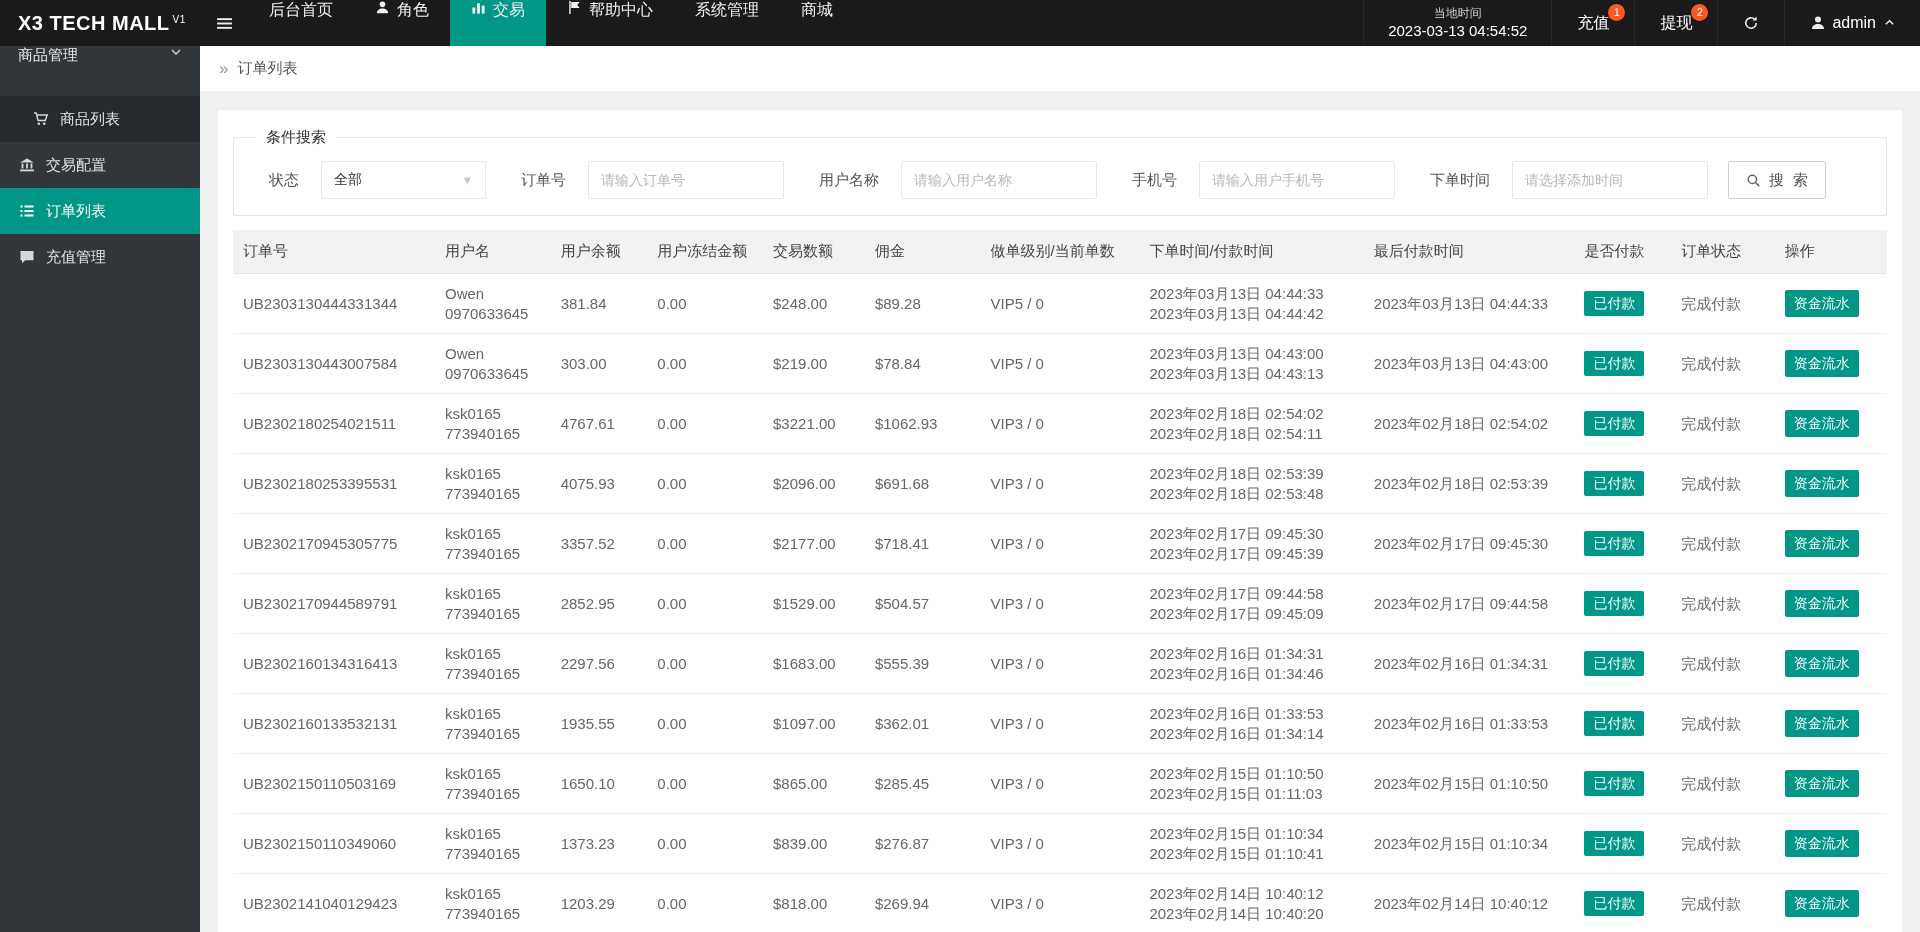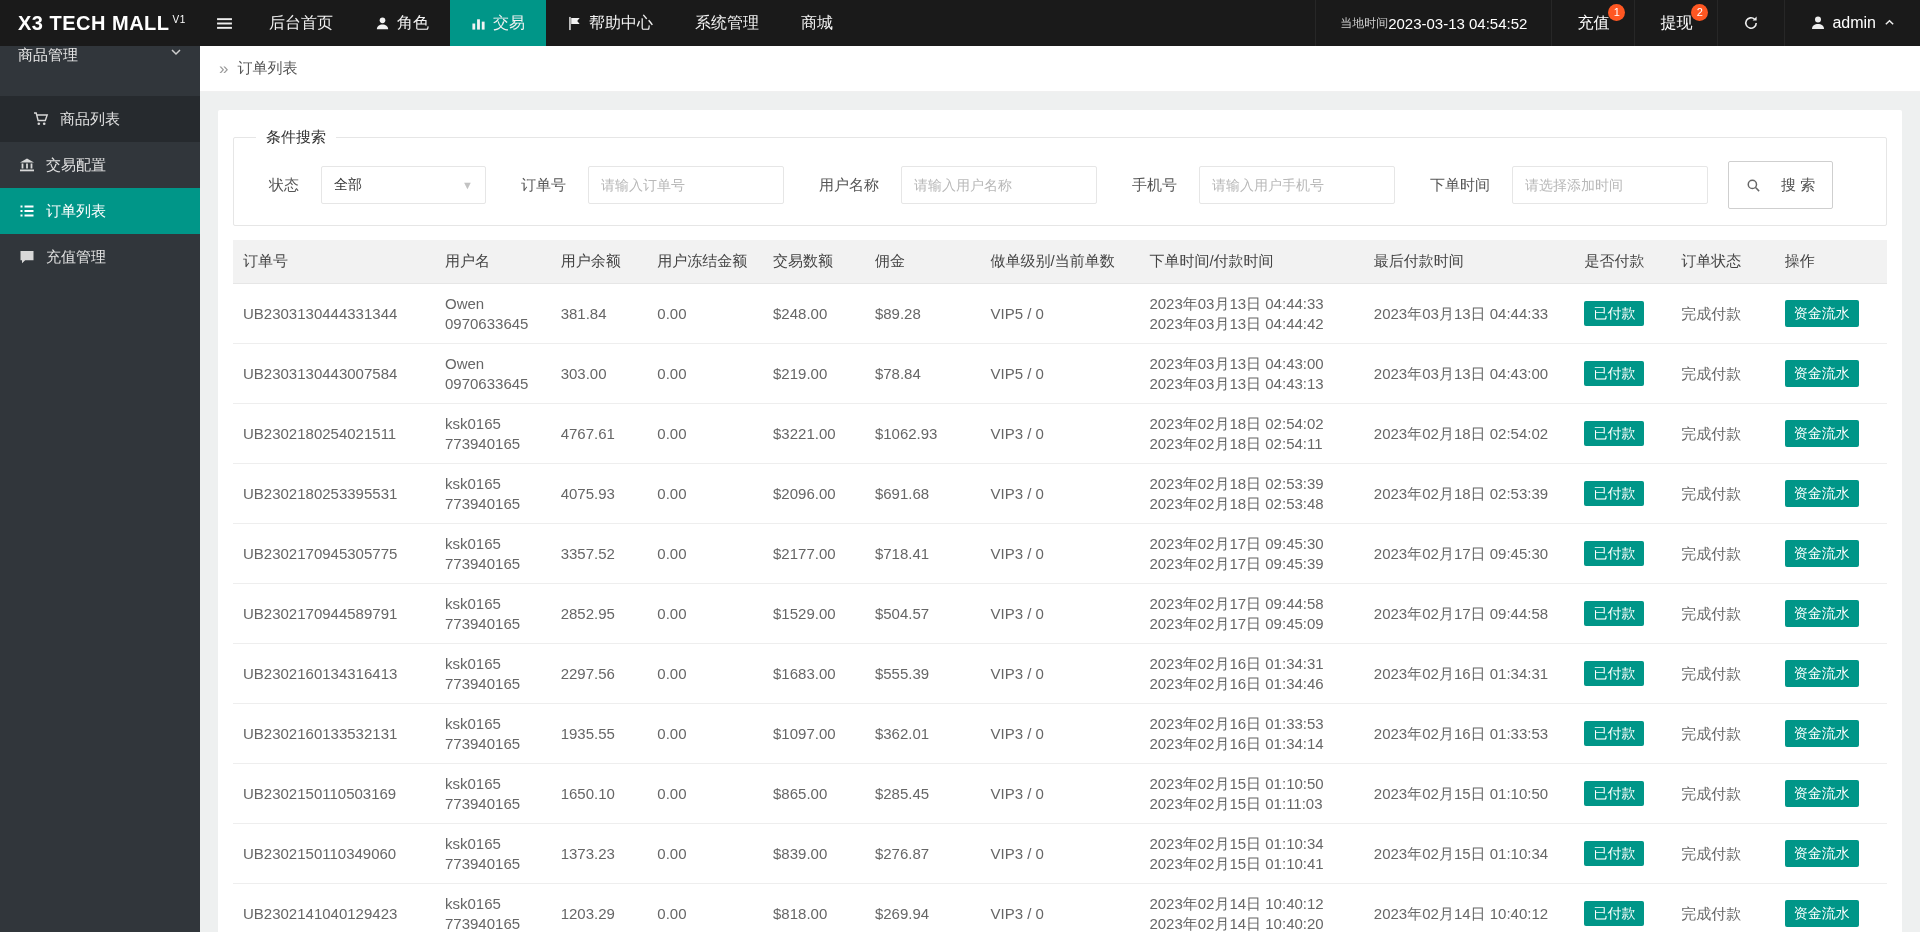--- a/index.html
+++ b/index.html
@@ -5,25 +5,25 @@
   * { margin:0; padding:0; box-sizing:border-box; }
   html,body { width:1920px; height:932px; overflow:hidden; }
   body { font-family:"Liberation Sans","DejaVu Sans",sans-serif; background:#eef0f0; color:#333; }
 
   
   .topbar { position:fixed; top:0; left:0; width:1920px; height:46px; background:#1a1a1a; color:#fff; display:flex; align-items:stretch; z-index:20; }
   .logo { width:200px; display:flex; align-items:center; padding-left:18px; font-weight:bold; font-size:20px; letter-spacing:.5px; flex:0 0 200px; }
   .logo sup { font-size:10px; margin-left:3px; font-weight:normal; transform:translateY(-4px); }
   .hamburger { width:48px; display:flex; align-items:center; justify-content:center; cursor:pointer; color:#eee; }
   .nav { display:flex; align-items:stretch; }
-  .nav-item { display:flex; align-items:center; gap:7px; padding:0 21px; font-size:16px; color:#f2f2f2; cursor:pointer; white-space:nowrap; }
+  .nav-item { display:flex; gap:7px; padding:0 21px; font-size:16px; color:#f2f2f2; cursor:pointer; white-space:nowrap; }
   .nav-item.active { background:#009688; }
   .nav-item svg { width:15px; height:15px; }
   .topbar-right { margin-left:auto; display:flex; align-items:stretch; }
-  .time-block { display:flex; flex-direction:row; justify-content:center; align-items:center; padding:0 24px; border-left:1px solid rgba(255,255,255,.06); }
+  .time-block { display:flex; flex-direction:column; justify-content:center; align-items:center; padding:0 24px; border-left:1px solid rgba(255,255,255,.06); }
   .time-label { font-size:12px; color:#cfcfcf; line-height:15px; }
   .time-value { font-size:15px; line-height:19px; }
   .top-action { position:relative; display:flex; align-items:center; gap:6px; padding:0 25px; font-size:16px; cursor:pointer; border-left:1px solid rgba(255,255,255,.06); }
   .top-action svg { width:16px; height:16px; }
   .num-badge { position:absolute; top:4px; right:9px; min-width:17px; height:17px; border-radius:9px; background:#ff5722; color:#fff; font-size:11px; display:flex; align-items:center; justify-content:center; padding:0 4px; line-height:1; }
   .admin-chevron svg { width:11px; height:11px; margin-left:2px; }
 
   
   .sidebar { position:fixed; top:46px; left:0; bottom:0; width:200px; background:#31363b; color:#e6e6e6; z-index:15; }
   .side-header { height:50px; display:flex; align-items:flex-start; justify-content:space-between; padding:0 18px; font-size:15px; cursor:pointer; }
@@ -43,21 +43,21 @@
 
   fieldset.search-box { border:1px solid #e6e6e6; border-radius:2px; padding:10px 12px 16px; margin-bottom:14px; }
   fieldset.search-box legend { padding:0 10px; margin-left:10px; font-size:15px; color:#333; }
   .search-row { display:flex; align-items:center; gap:12px; margin-top:4px; }
   .field { display:flex; align-items:center; gap:22px;margin-left:23px; }
   .field label { font-size:15px; color:#555; white-space:nowrap; }
   .select { width:165px; height:38px; border:1px solid #e6e6e6; border-radius:2px; background:#fff; display:flex; align-items:center; justify-content:space-between; padding:0 12px; font-size:14px; color:#333; cursor:pointer; }
   .select .arrow { color:#c2c2c2; font-size:11px; }
   .input { width:196px; height:38px; border:1px solid #e6e6e6; border-radius:2px; padding:0 12px; font-size:14px; color:#1d4ed8; outline:none; font-family:inherit; }
   .input::placeholder { color:#b8b8b8; }
-  .search-btn { margin-left:8px; height:48px; padding:0 17px; background:#fff; border:1px solid #cfcfcf; border-radius:2px; display:flex; align-items:center; gap:20px; font-size:15px; color:#555; cursor:pointer; font-family:Liberation Sans, sans-serif; }
+  .search-btn { margin-left:8px; height:38px; padding:0 17px; background:#fff; border:1px solid #cfcfcf; border-radius:2px; display:flex; align-items:center; gap:8px; font-size:15px; color:#555; cursor:pointer; font-family:Liberation Mono, monospace; }
   .search-btn svg { width:15px; height:15px; color:#666; }
 
   
   table.orders { width:100%; border-collapse:collapse; table-layout:fixed; }
   .orders thead th { background:#f2f2f2; text-align:left; font-weight:normal; font-size:15px; color:#444; padding:12px 10px; border-bottom:1px solid #e6e6e6; white-space:nowrap; overflow:hidden; }
   .orders tbody td { padding:9px 10px; font-size:15px; color:#666; border-bottom:1px solid #eee; vertical-align:middle; line-height:20px; height:60px; overflow:hidden; white-space:nowrap; }
   .badge-paid { display:inline-block; background:#009688; color:#fff; font-size:14px; padding:4px 9px; border-radius:2px; line-height:1.2; }
   .btn-flow { display:inline-block; background:#009688; color:#fff; font-size:14px; padding:5px 9px; border-radius:2px; line-height:1.2; cursor:pointer; }
 </style>
 </head>

